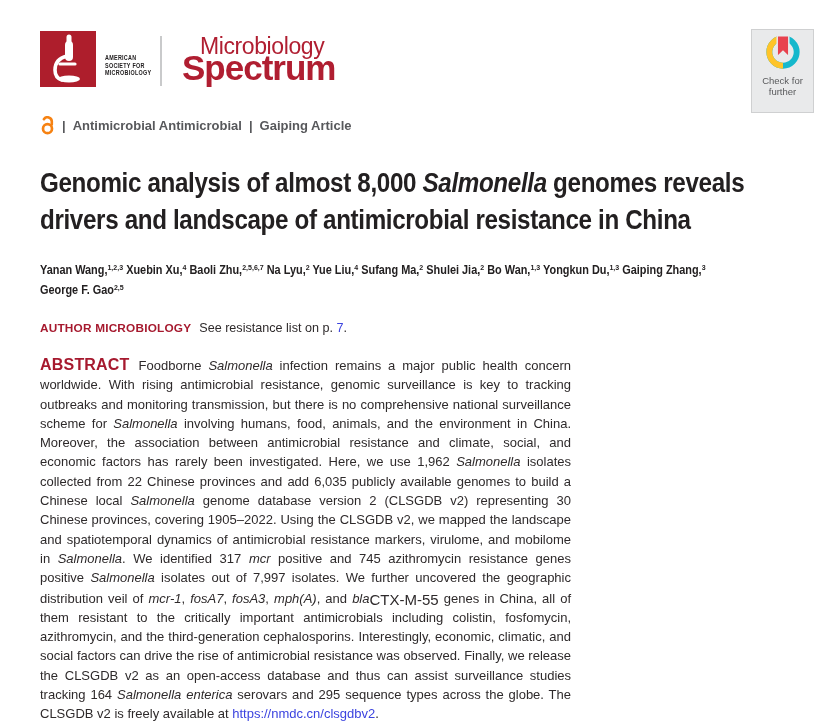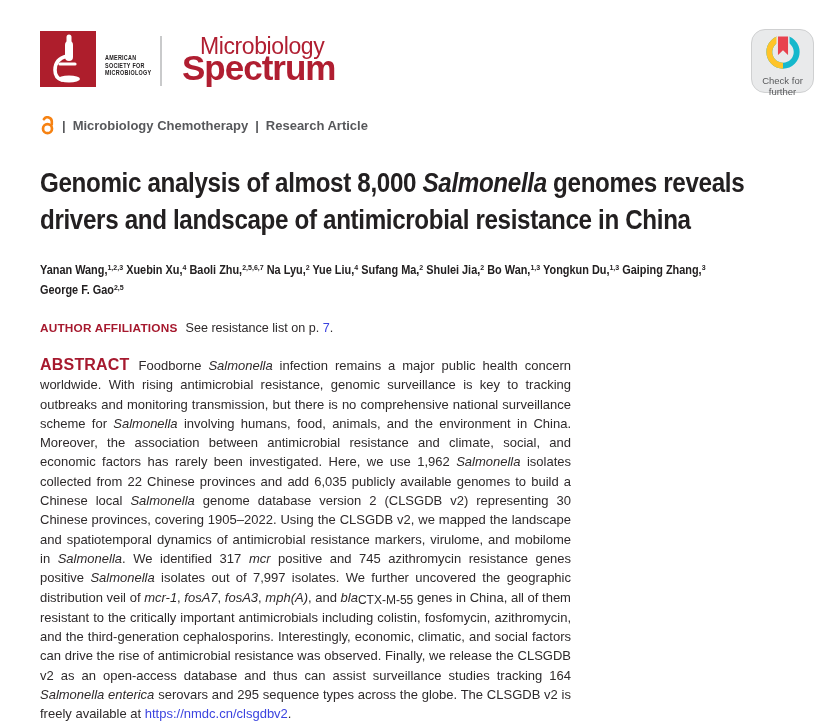--- a/index.html
+++ b/index.html
@@ -25,22 +25,22 @@
   #asm-box{left:40px;top:31px;width:56px;height:56px;background:var(--asm_red);}
   #asm-name{left:105px;top:54px;font-size:6.6px;font-weight:700;letter-spacing:.35px;
     line-height:7.7px;color:#232021;transform:scaleX(.82);transform-origin:0 0;white-space:nowrap;}
   #brand-divider{left:160px;top:36px;width:2px;height:50px;background:#C9CACB;}
   #journal-top{left:200px;top:33px;font-size:23px;color:var(--journal_red);
     letter-spacing:-.4px;white-space:nowrap;}
   #journal-bottom{left:174px;top:48px;font-size:35px;font-weight:700;color:var(--journal_red);
     letter-spacing:-1px;white-space:nowrap;margin-left:8px;}
 
   
-  #check-badge{left:751px;top:29px;width:63px;height:64px;background:#E9EAEB;
-    border:1px solid #CFD0D1;border-radius:14px;text-align:center;cursor:pointer;}
+  #check-badge{left:751px;top:29px;width:63px;height:84px;background:#E9EAEB;
+    border:1px solid #CFD0D1;border-radius:0;text-align:center;cursor:pointer;}
   #check-badge svg{margin-top:2px;}
   #check-badge .bl{font-size:9.5px;color:#595A5C;line-height:10.5px;}
 
   
   #kicker{left:40px;top:116px;display:flex;align-items:center;gap:7px;
     font-size:13px;font-weight:600;color:#57585B;white-space:nowrap;}
 
   
   #title{left:40px;top:164px;font-size:27.5px;line-height:37px;font-weight:700;
     color:#232021;letter-spacing:-.4px;white-space:nowrap;
@@ -54,21 +54,21 @@
   #affiliations{left:40px;top:321px;font-size:12.6px;color:#2E2A2B;}
   .sec-label{color:var(--label_red);font-weight:700;letter-spacing:.2px;}
   #affiliations .sec-label{font-size:11.8px;margin-right:8px;}
 
   
   #abstract{left:40px;top:355px;width:531px;font-size:13px;line-height:19.3px;
     text-align:justify;color:#2E2A2B;}
   #abstract .sec-label{font-size:16px;margin-right:9px;}
 
   sup{font-size:8px;vertical-align:baseline;position:relative;top:-4.5px;}
-  sub{font-size:12px;vertical-align:baseline;position:relative;top:2.5px;}
+  sub{font-size:15px;vertical-align:baseline;position:relative;top:2.5px;}
   .it{font-style:italic;}
   .lnk{color:var(--link_blue);text-decoration:none;cursor:pointer;}
 </style>
 </head>
 <body>
 
 <div class="abs" id="asm-box">
   <svg width="56" height="56" viewBox="0 0 56 56">
     <g stroke="#ffffff" fill="none" stroke-linecap="round">
       <path d="M29 6 v9" stroke-width="5"></path>
@@ -97,28 +97,28 @@
   <div class="bl">Check for</div>
   <div class="bl">further</div>
 </div>
 
 <div class="abs" id="kicker">
   <svg width="15" height="19" viewBox="0 0 15 19">
     <path d="M11.8 8.6 V5.4 A4.3 4.3 0 0 0 3.9 3.2" fill="none" stroke="#F68212" stroke-width="2.6" stroke-linecap="round"></path>
     <circle cx="7.5" cy="12.7" r="4.5" fill="none" stroke="#F68212" stroke-width="2.7"></circle>
   </svg>
   <span>|</span>
-  <span>Microbiology Chemotherapy</span>
+  <span>Antimicrobial Antimicrobial</span>
   <span>|</span>
-  <span>Research Article</span>
+  <span>Gaiping Article</span>
 </div>
 
 <h1 class="abs" id="title" style="margin:0;"><span>Genomic analysis of almost 8,000 </span><span class="it">Salmonella</span><span> genomes reveals</span><br><span>drivers and landscape of antimicrobial resistance in China</span></h1>
 
 <div class="abs" id="byline"><span>Yanan Wang,</span><sup>1,2,3</sup><span> Xuebin Xu,</span><sup>4</sup><span> Baoli Zhu,</span><sup>2,5,6,7</sup><span> Na Lyu,</span><sup>2</sup><span> Yue Liu,</span><sup>4</sup><span> Sufang Ma,</span><sup>2</sup><span> Shulei Jia,</span><sup>2</sup><span> Bo Wan,</span><sup>1,3</sup><span> Yongkun Du,</span><sup>1,3</sup><span> Gaiping Zhang,</span><sup>3</sup><br><span>George F. Gao</span><sup>2,5</sup></div>
 
 <div class="abs" id="affiliations">
-  <span class="sec-label">AUTHOR AFFILIATIONS</span><span><span>See resistance list on p. </span><a class="lnk">7</a><span>.</span></span>
+  <span class="sec-label">AUTHOR MICROBIOLOGY</span><span><span>See resistance list on p. </span><a class="lnk">7</a><span>.</span></span>
 </div>
 
 <div class="abs" id="abstract">
   <span class="sec-label">ABSTRACT</span><span><span>Foodborne </span><span class="it">Salmonella</span><span> infection remains a major public health concern worldwide. With rising antimicrobial resistance, genomic surveillance is key to tracking outbreaks and monitoring transmission, but there is no comprehensive national surveillance scheme for </span><span class="it">Salmonella</span><span> involving humans, food, animals, and the environment in China. Moreover, the association between antimicrobial resistance and climate, social, and economic factors has rarely been investigated. Here, we use 1,962 </span><span class="it">Salmonella</span><span> isolates collected from 22 Chinese provinces and add 6,035 publicly available genomes to build a Chinese local </span><span class="it">Salmonella</span><span> genome database version 2 (CLSGDB v2) representing 30 Chinese provinces, covering 1905–2022. Using the CLSGDB v2, we mapped the landscape and spatiotemporal dynamics of antimicrobial resistance markers, virulome, and mobilome in </span><span class="it">Salmonella</span><span>. We identified 317 </span><span class="it">mcr</span><span> positive and 745 azithromycin resistance genes positive </span><span class="it">Salmonella</span><span> isolates out of 7,997 isolates. We further uncovered the geographic distribution veil of </span><span class="it">mcr-1</span><span>, </span><span class="it">fosA7</span><span>, </span><span class="it">fosA3</span><span>, </span><span class="it">mph(A)</span><span>, and </span><span class="it">bla</span><sub>CTX-M-55</sub><span> genes in China, all of them resistant to the critically important antimicrobials including colistin, fosfomycin, azithromycin, and the third-generation cephalosporins. Interestingly, economic, climatic, and social factors can drive the rise of antimicrobial resistance was observed. Finally, we release the CLSGDB v2 as an open-access database and thus can assist surveillance studies tracking 164 </span><span class="it">Salmonella enterica</span><span> serovars and 295 sequence types across the globe. The CLSGDB v2 is freely available at </span><a class="lnk">https://nmdc.cn/clsgdbv2</a><span>.</span></span>
 </div>
 
 </body></html>

